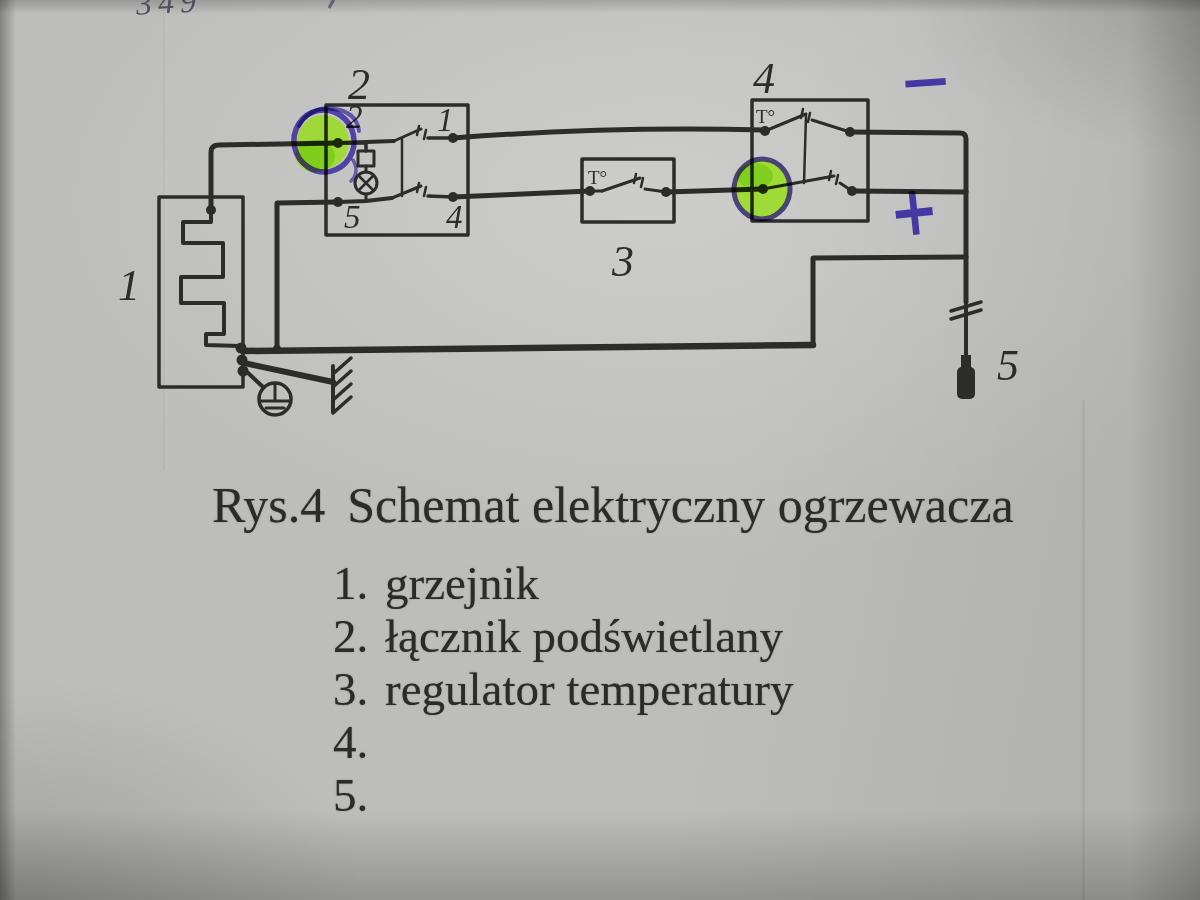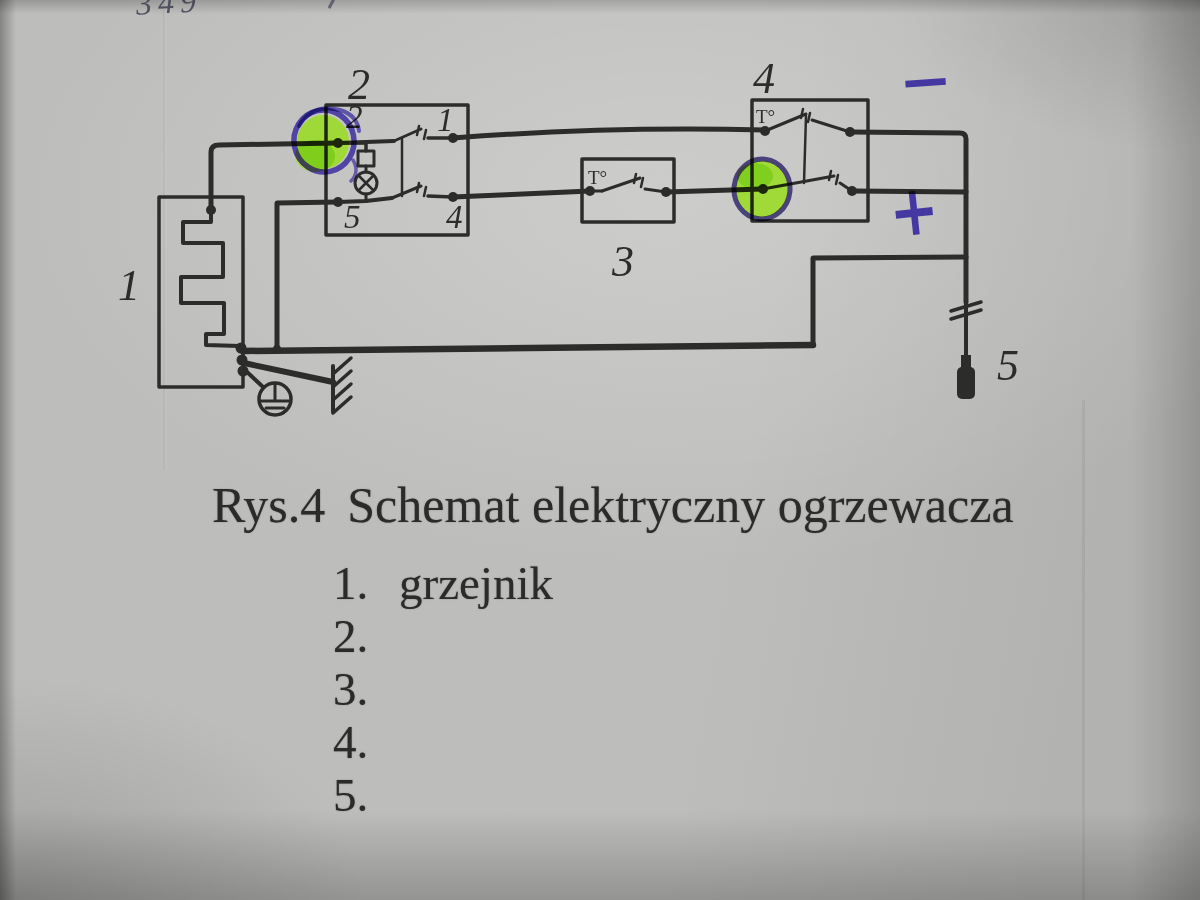--- a/index.html
+++ b/index.html
@@ -34,21 +34,21 @@
   .pen{stroke:var(--color-pen,#4538a2);fill:none;stroke-linecap:round;mix-blend-mode:multiply;}
   .pen2{stroke:var(--color-pen_dark,#37306f);fill:none;stroke-linecap:round;mix-blend-mode:multiply;}
   .pentext{font-family:"DejaVu Sans",sans-serif;fill:var(--color-pen,#4538a2);mix-blend-mode:multiply;}
   .caption{position:absolute;left:212px;top:476px;font-size:50px;color:#2b2b29;
     text-shadow:0 0 1.2px rgba(43,43,41,.55);white-space:nowrap;text-align:center;}
   .caption .figlabel{margin-right:22px;}
   .legend{position:absolute;left:333px;top:557px;font-size:47px;color:#2b2b29;
     text-shadow:0 0 1.2px rgba(43,43,41,.55);}
   .legend-item{display:flex;height:53px;line-height:53px;white-space:nowrap;}
   .legend-item .num{width:44px;}
-  .legend-item .lab{margin-left:22px;}
+  .legend-item .lab{margin-left:8px;}
 </style>
 </head>
 <body>
 
 <div class="photo">
 
   <div class="crease crease-left"></div>
   <div class="crease crease-right"></div>
   <div class="handwriting">349</div>
   <div class="ink-speck"></div>
@@ -199,23 +199,25 @@
     <span class="figlabel">Rys.4</span><span>Schemat elektryczny ogrzewacza</span>
   </div>
 
   <div class="legend">
     <div class="legend-item">
       <span class="num">1.</span>
       <span class="lab">grzejnik</span>
     </div>
     <div class="legend-item">
       <span class="num">2.</span>
+      <span class="lab">łącznik podświetlany</span>
     </div>
     <div class="legend-item">
       <span class="num">3.</span>
+      <span class="lab">regulator temperatury</span>
     </div>
     <div class="legend-item">
       <span class="num">4.</span>
     </div>
     <div class="legend-item">
       <span class="num">5.</span>
     </div>
   </div>
 
 </div>

